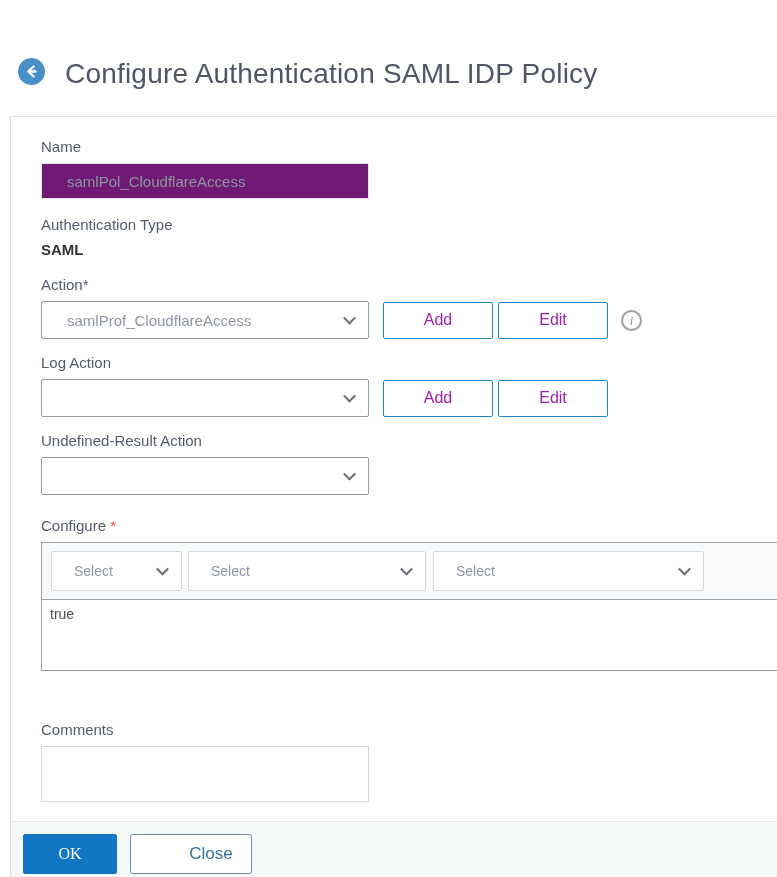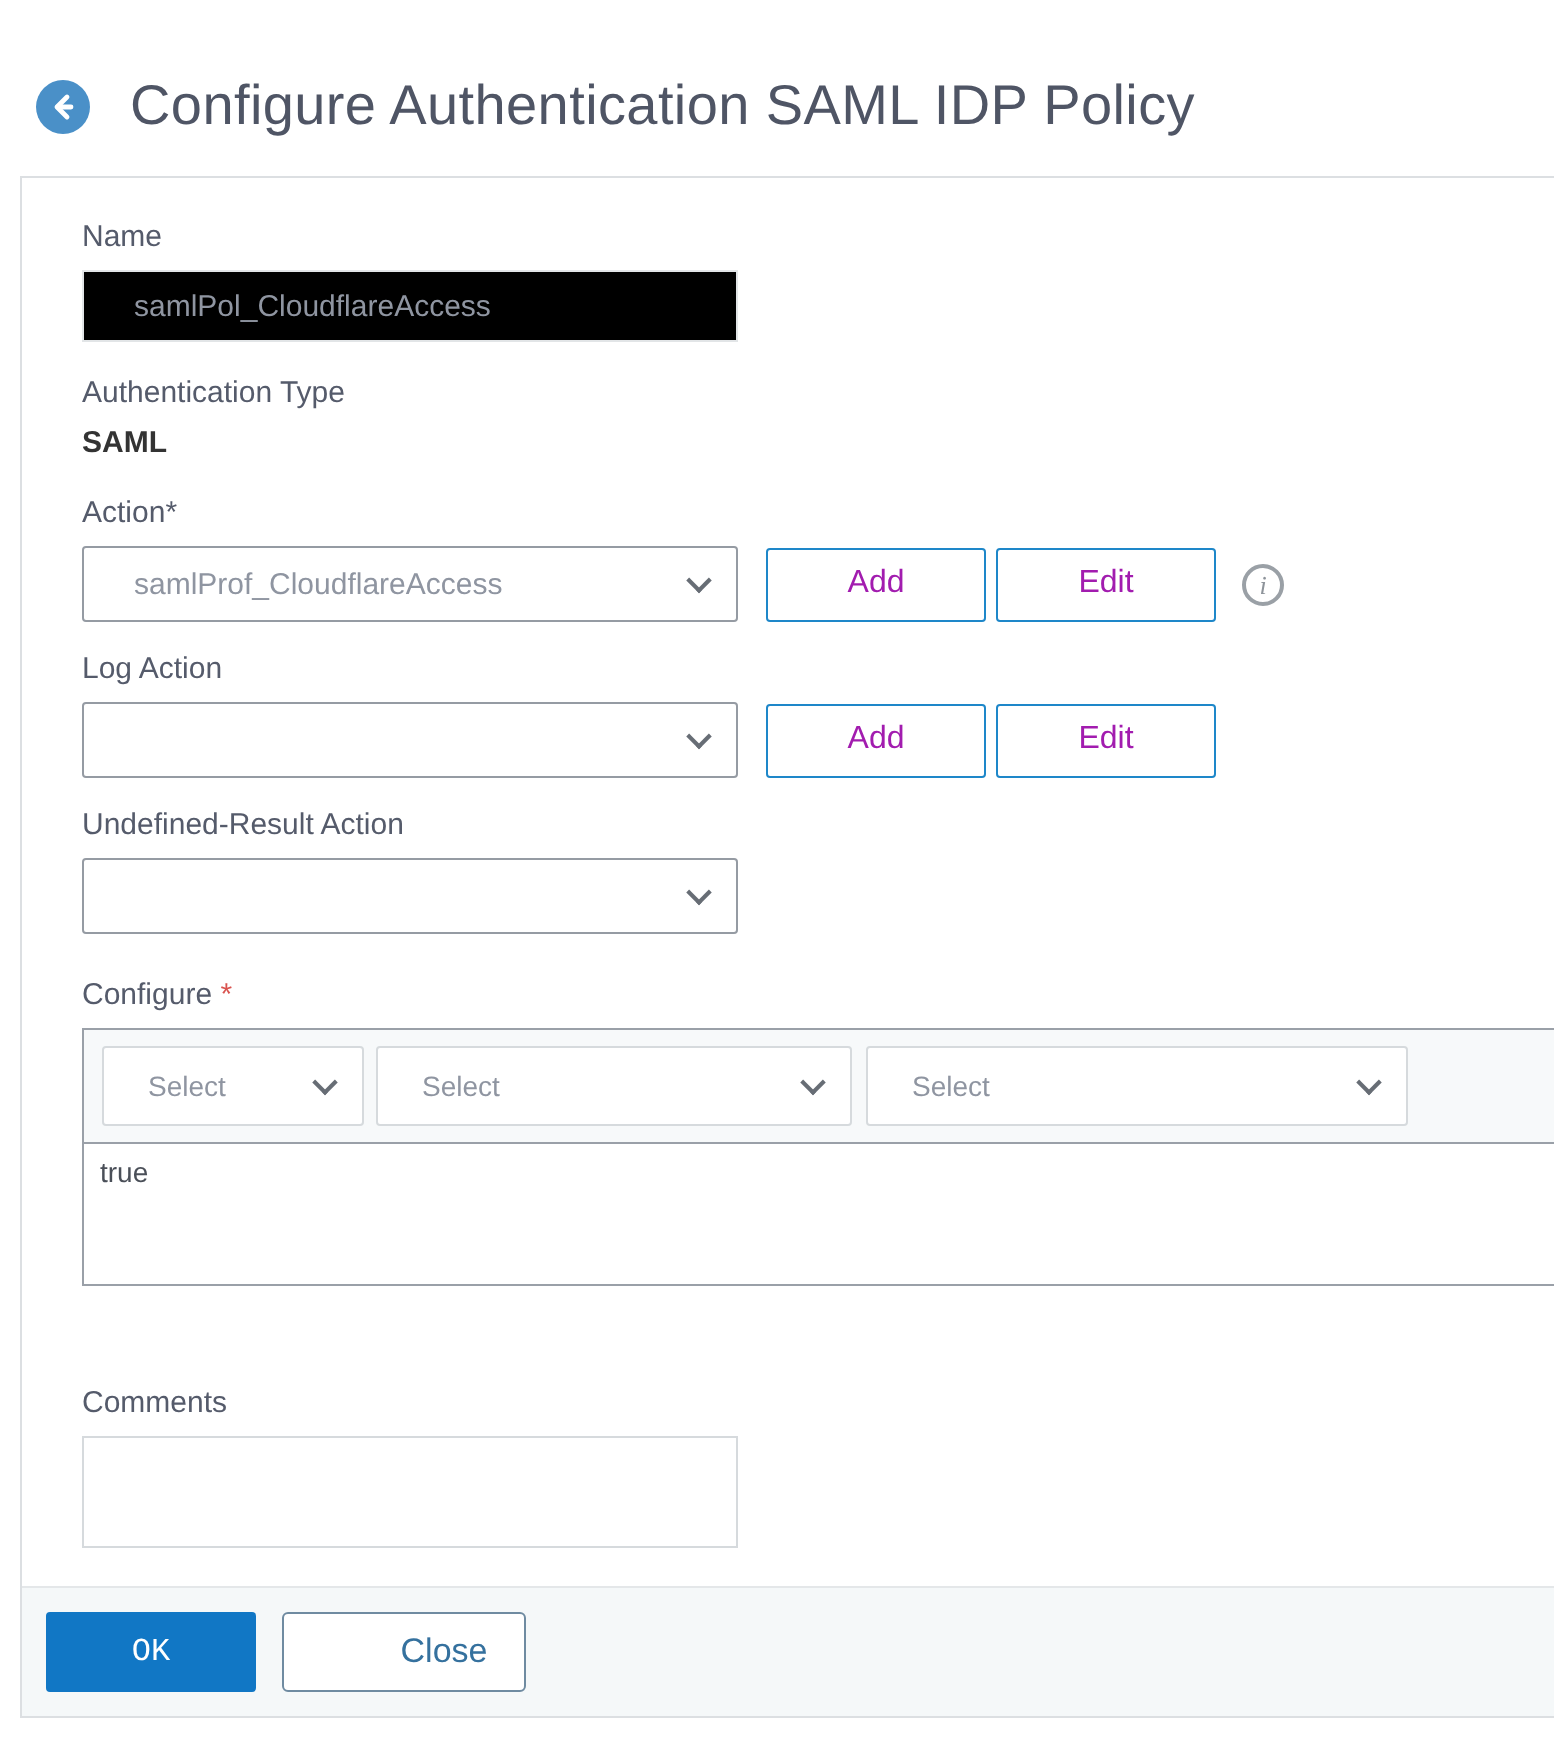--- a/index.html
+++ b/index.html
@@ -1,34 +1,34 @@
 <!DOCTYPE html>
 <html><head>
 <meta charset="utf-8">
 <style>
   * { margin:0; padding:0; box-sizing:border-box; }
   html,body { width:777px; height:877px; overflow:hidden; background:#fff;
               font-family:"Liberation Sans", sans-serif; }
 
   
-  .page-header { display:flex; align-items:center; gap:20px; padding:30px 0 0 18px; height:76px; }
+  .page-header { display:flex; align-items:flex-start; gap:20px; padding:30px 0 0 18px; height:76px;margin-top:28px; }
   .back-btn { width:27px; height:27px; border-radius:50%; background:#4a90c8; color:#fff;
               display:flex; align-items:center; justify-content:center; cursor:pointer; flex:0 0 auto; }
   .back-btn svg { display:block; }
   .page-title { font-size:28px; font-weight:400; color:#4f5565; letter-spacing:0.2px; white-space:nowrap; }
 
   
   .panel { margin-left:10px; margin-top:12px; width:1100px; background:#fff;
            border:1px solid #dcdfe2; }
   .panel-body { padding:21px 0 0 30px; }
 
   .field-label { font-size:15px; color:#555b6b; margin-bottom:8px; }
   .req { color:#d9534f; }
 
-  .text-input { width:328px; height:36px; background:#000000; border:1px solid #e2e5e7;
+  .text-input { width:328px; height:36px; background:#701a75; border:1px solid #e2e5e7;
                 color:#8f95a1; font-size:15px; padding:0 10px 0 25px;
                 font-family:"Liberation Sans", sans-serif; }
 
   .static-value { font-size:15px; font-weight:bold; color:#333; margin-top:4px; }
 
   .row { display:flex; align-items:center; }
 
   .select-box { position:relative; width:328px; height:38px; background:#fff;
                 border:1px solid #959ba3; border-radius:2px; display:flex; align-items:center;
                 padding:0 30px 0 25px; cursor:pointer; }
@@ -63,23 +63,23 @@
                font-size:14px; color:#4a4f58; padding:6px 8px;
                font-family:"Liberation Sans", sans-serif; background:#fff; }
 
   .comments-text { display:block; width:328px; height:56px; border:1px solid #d6dadd;
                    resize:none; outline:none; font-size:14px; color:#4a4f58; padding:6px 8px;
                    font-family:"Liberation Sans", sans-serif; background:#fff; }
 
   
   .panel-footer { margin-top:19px; background:#f5f8f9; border-top:1px solid #e4e7e9;
                   height:65px; display:flex; align-items:center; padding-left:12px; }
-  .btn-primary { width:105px; height:40px; background:#1177c5; border:1px solid #1177c5;
+  .btn-primary { width:94px; height:40px; background:#1177c5; border:1px solid #1177c5;
                  color:#fff; font-size:16px; border-radius:2px; cursor:pointer;
-                 font-family:Liberation Mono, monospace; }
+                 font-family:Liberation Serif, serif; }
   .btn-close { margin-left:13px; width:122px; height:40px; background:#fff;
                border:1px solid #6f8ba1; color:#35719e; font-size:17px; border-radius:3px;
                cursor:pointer; font-family:"Liberation Sans", sans-serif;padding-left:40px; }
 </style>
 </head>
 <body>
 
 <div class="page-header">
   <div class="back-btn">
     <span>

